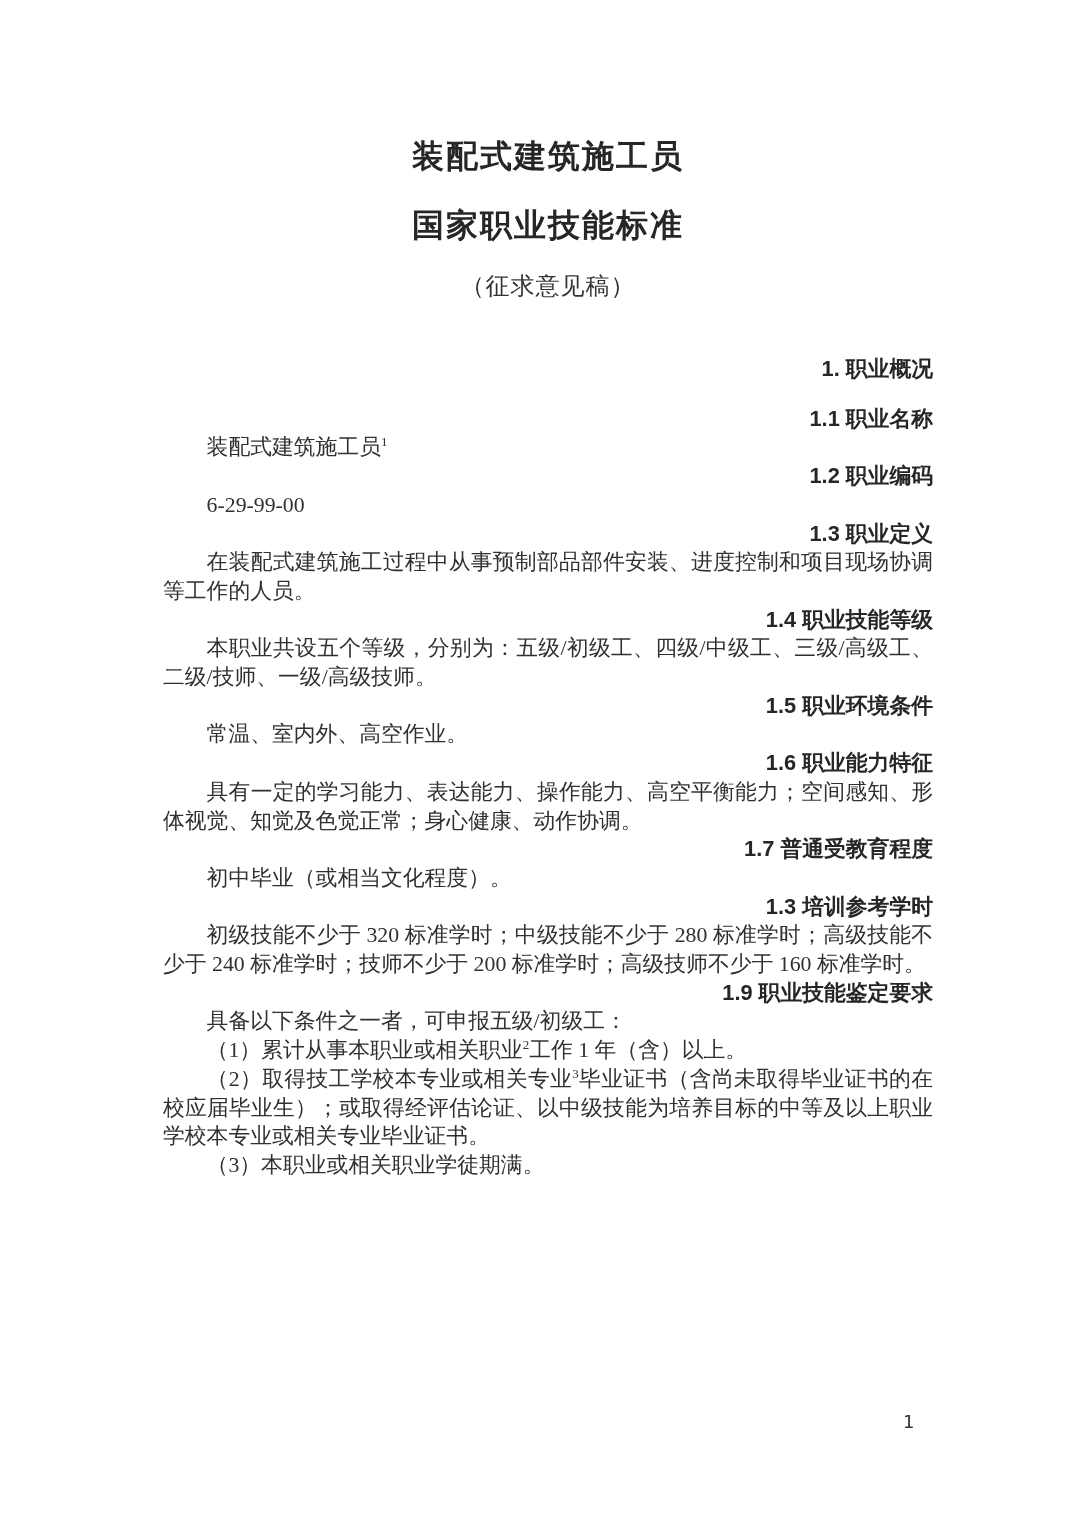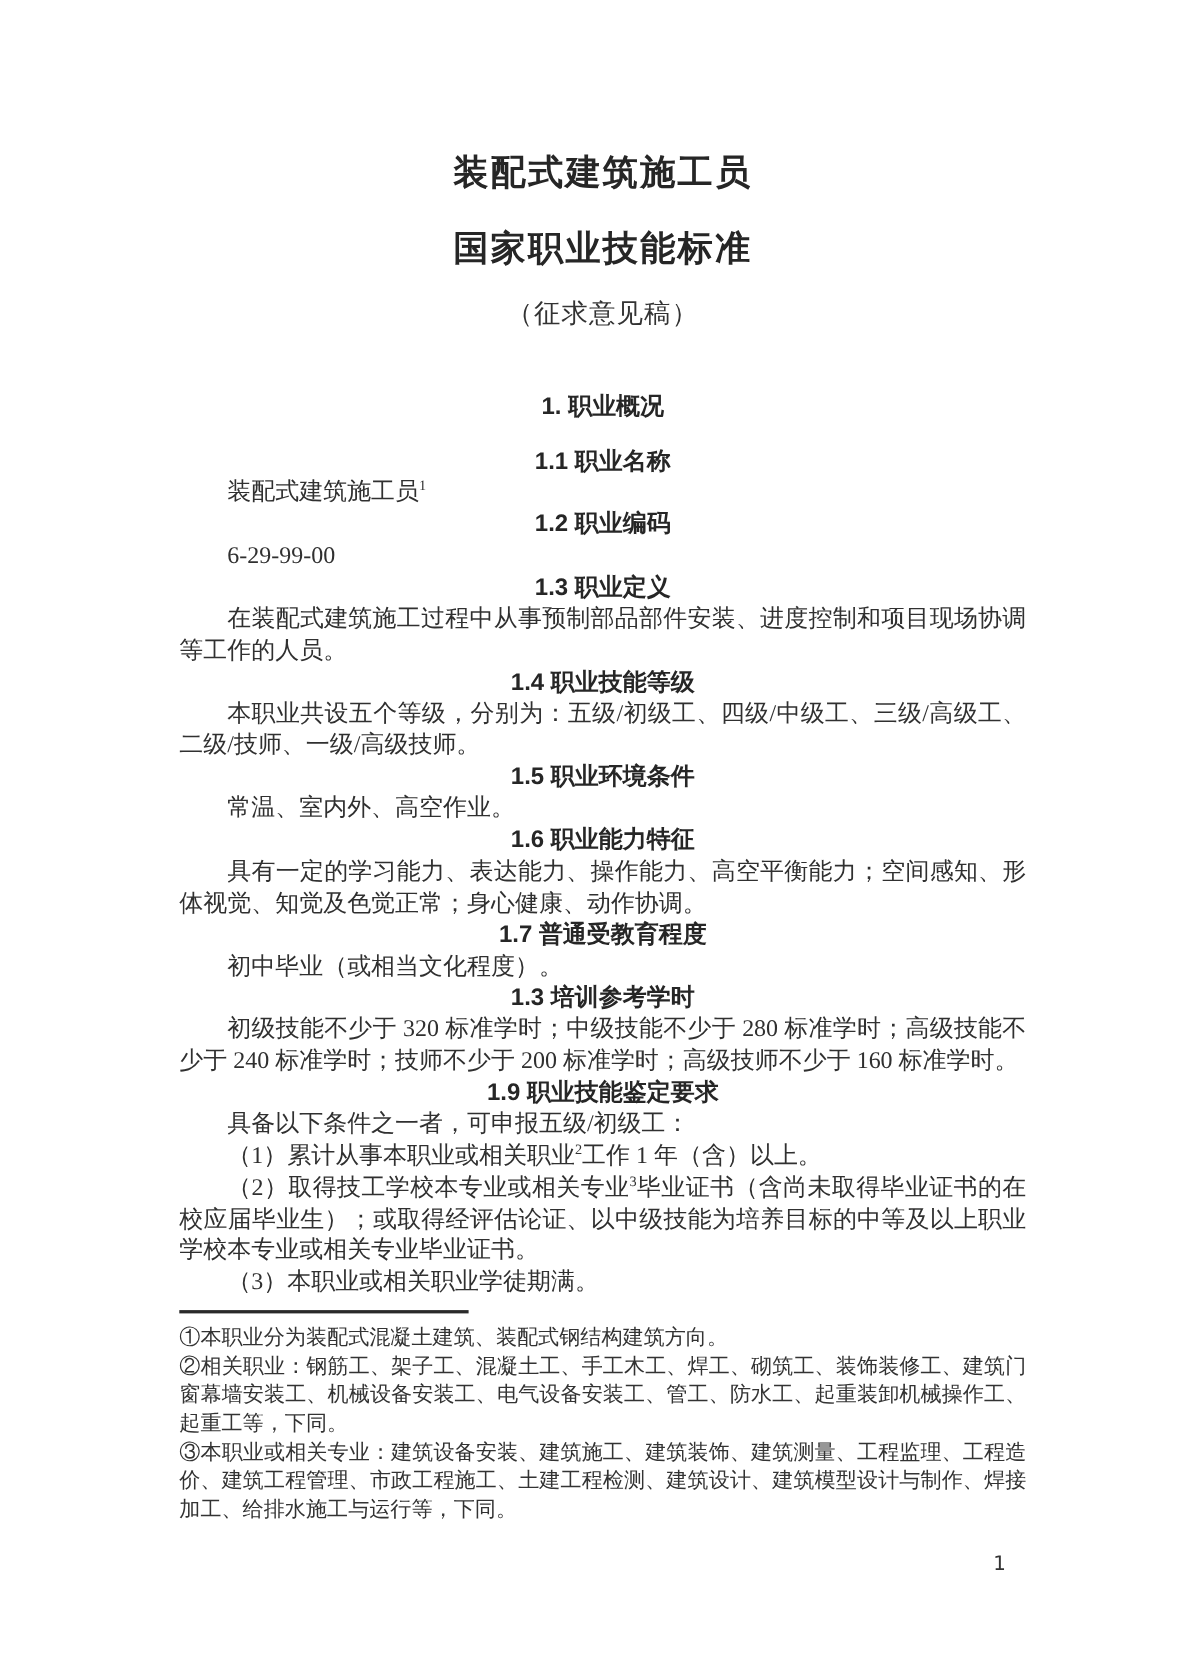--- a/index.html
+++ b/index.html
@@ -41,21 +41,21 @@
     font-size:21.8px;
     line-height:28.7px;
     text-align:justify;
     text-justify:inter-ideograph;
   }
   .doc-body p{margin:0;}
   .h{
     font-family:"Liberation Sans", sans-serif;
     font-weight:700;
     color:#262626;
-    text-align:center;
+    text-align:right;
   }
   .h-main{margin-bottom:21px !important;}
   .indent{text-indent:2em;}
   sup{
     font-size:13px;
     line-height:0;
     vertical-align:super;
   }
   .footnotes{
     margin-top:11px;
@@ -122,23 +122,17 @@
       <p class="h">1.9 职业技能鉴定要求</p>
       <p class="indent">具备以下条件之一者，可申报五级/初级工：</p>
 
       <p class="indent"><span>（1）累计从事本职业或相关职业</span><sup>2</sup><span>工作 1 年（含）以上。</span></p>
 
       <p class="indent"><span>（2）取得技工学校本专业或相关专业</span><sup>3</sup><span>毕业证书（含尚未取得毕业证书的在校应届毕业生）；或取得经评估论证、以中级技能为培养目标的中等及以上职业学校本专业或相关专业毕业证书。</span></p>
 
       <p class="indent">（3）本职业或相关职业学徒期满。</p>
     </div>
 
-    <div class="footnotes">
-      <div class="fn-rule"></div>
-      <p>①本职业分为装配式混凝土建筑、装配式钢结构建筑方向。</p>
-      <p>②相关职业：钢筋工、架子工、混凝土工、手工木工、焊工、砌筑工、装饰装修工、建筑门窗幕墙安装工、机械设备安装工、电气设备安装工、管工、防水工、起重装卸机械操作工、起重工等，下同。</p>
-      <p>③本职业或相关专业：建筑设备安装、建筑施工、建筑装饰、建筑测量、工程监理、工程造价、建筑工程管理、市政工程施工、土建工程检测、建筑设计、建筑模型设计与制作、焊接加工、给排水施工与运行等，下同。</p>
-    </div>
 
   </div>
 
   <div class="page-number">1</div>
 </div>
 
 </body></html>

